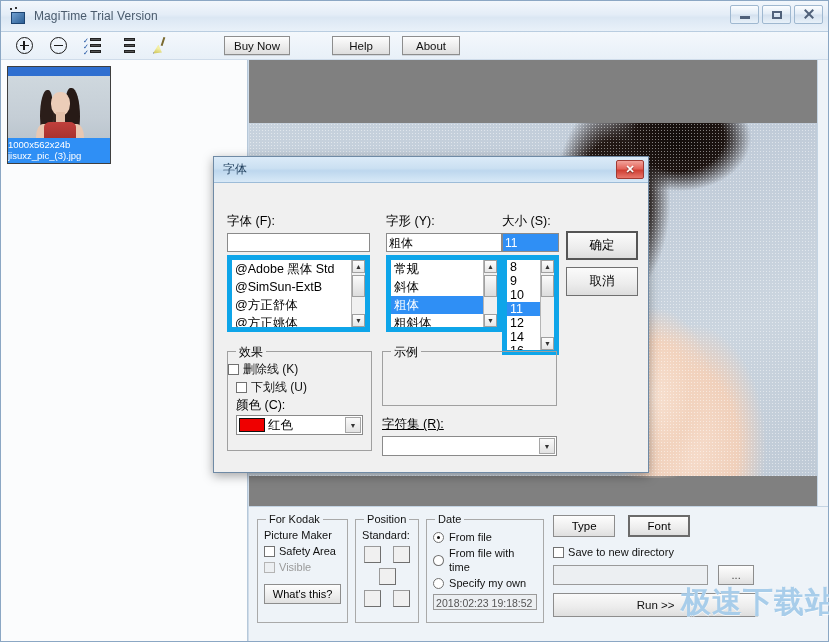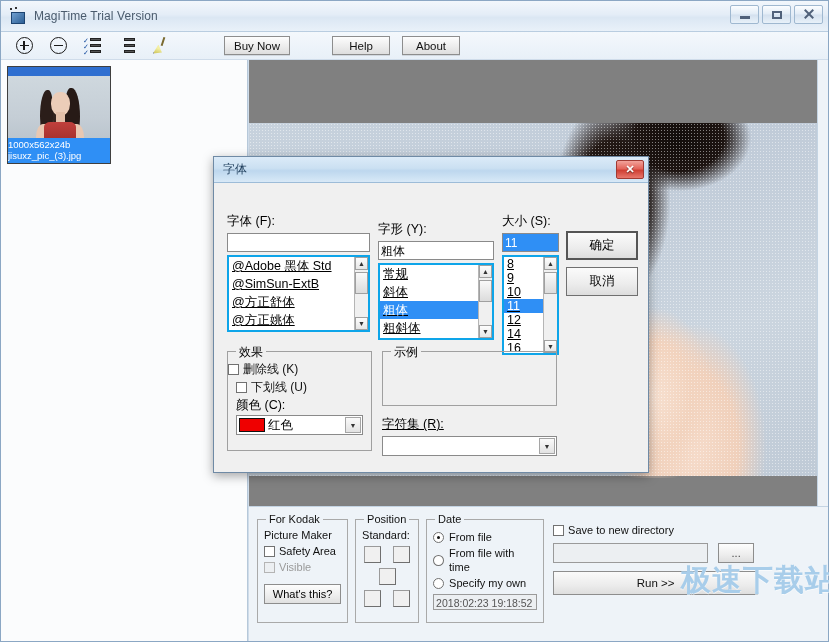--- a/index.html
+++ b/index.html
@@ -324,21 +324,21 @@
   }
   #fd-body { position:relative; padding: 10px 12px; height: calc(100% - 26px); }
 
   .fd-label { font-size: 12.5px; color:#000; margin-bottom:3px; }
   .fd-input {
     border:1px solid #8a8a8a; background:#fff; height:19px;
     font-size:12px; color:#000; padding:1px 2px; line-height:16px;
     overflow:hidden; white-space:nowrap;
   }
   .fd-list {
-    border:2px solid #0ea5e9; background:#fff; overflow:hidden; position:relative;text-decoration:underline;
+    border:5px solid #0ea5e9; background:#fff; overflow:hidden; position:relative;
   }
   .fd-list ul { list-style:none; margin:0; padding:0; }
   .fd-list li {
     font-size:12.5px; line-height:18px; padding-left:3px; color:#000;
     white-space:nowrap; cursor:default;
   }
   .fd-list li.sel { background:#2f8ff5; color:#fff; }
   .scrollbar {
     position:absolute; right:0; top:0; width:14px; bottom:0;
     background:#f0f0f0; border-left:1px solid #b5b5b5;
@@ -351,21 +351,21 @@
     font-size:7px; color:#333; cursor:default;
   }
   .sb-arrow.up { top:0 } .sb-arrow.down { bottom:0 }
   .sb-thumb {
     position:absolute; left:0; width:13px; height:22px;
     background: linear-gradient(180deg,#fafafa,#dcdcdc);
     border:1px solid #a0a0a0; cursor:default;
   }
 
   #fd-fontname-col { position:absolute; left:13px; top:30px; width:143px; }
-  #fd-style-col    { position:absolute; left:164px; top:30px; width:116px;margin-top:8px; }
+  #fd-style-col    { position:absolute; left:172px; top:30px; width:116px; }
   #fd-size-col     { position:absolute; left:288px; top:30px; width:57px; }
   #fd-buttons      { position:absolute; left:352px; top:48px; width:72px; }
 
   .fd-btn {
     height:29px; border:1px solid #707070;
     background: linear-gradient(180deg,#fbfbfb,#ececec 60%,#dddddd);
     font-size:12.5px; color:#000;
     display:flex; align-items:center; justify-content:center;
     cursor:default; margin-bottom:7px;
   }
@@ -530,20 +530,24 @@
           <span class="lbl">From file with time</span>
         </div>
         <div class="row">
           <span class="rbtn"></span>
           <span class="lbl">Specify my own</span>
         </div>
         <div id="date-field">2018:02:23 19:18:52</div>
       </fieldset>
 
       <div id="right-col">
+        <div class="btnrow">
+          <div class="bigbtn">Type</div>
+          <div class="bigbtn focus">Font</div>
+        </div>
         <div id="save-row">
           <span class="cbox"></span>
           <span class="lbl">Save to new directory</span>
         </div>
         <div id="path-row">
           <div id="path-input"></div>
           <div id="browse-btn">...</div>
         </div>
         <div id="run-btn">Run &gt;&gt;</div>
         <div id="watermark">极速下载站</div>

